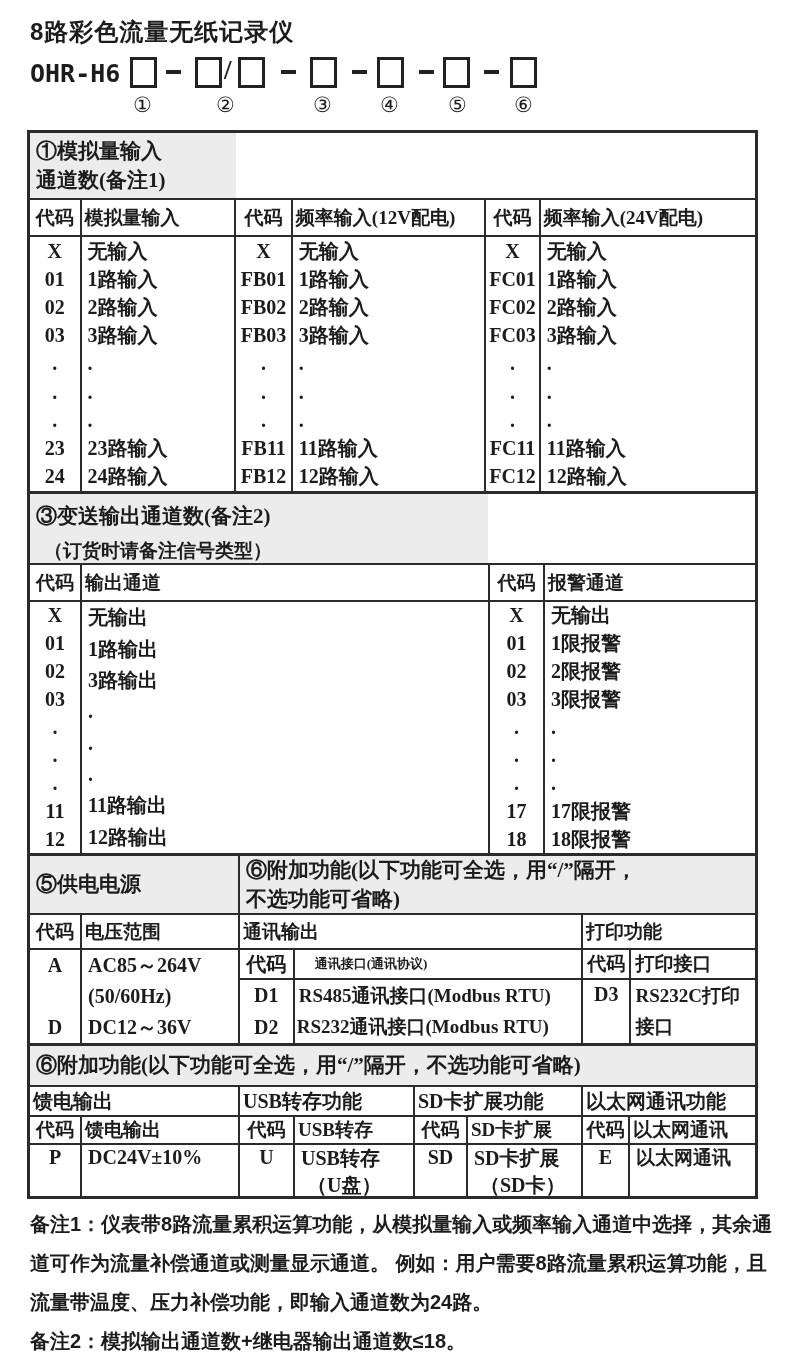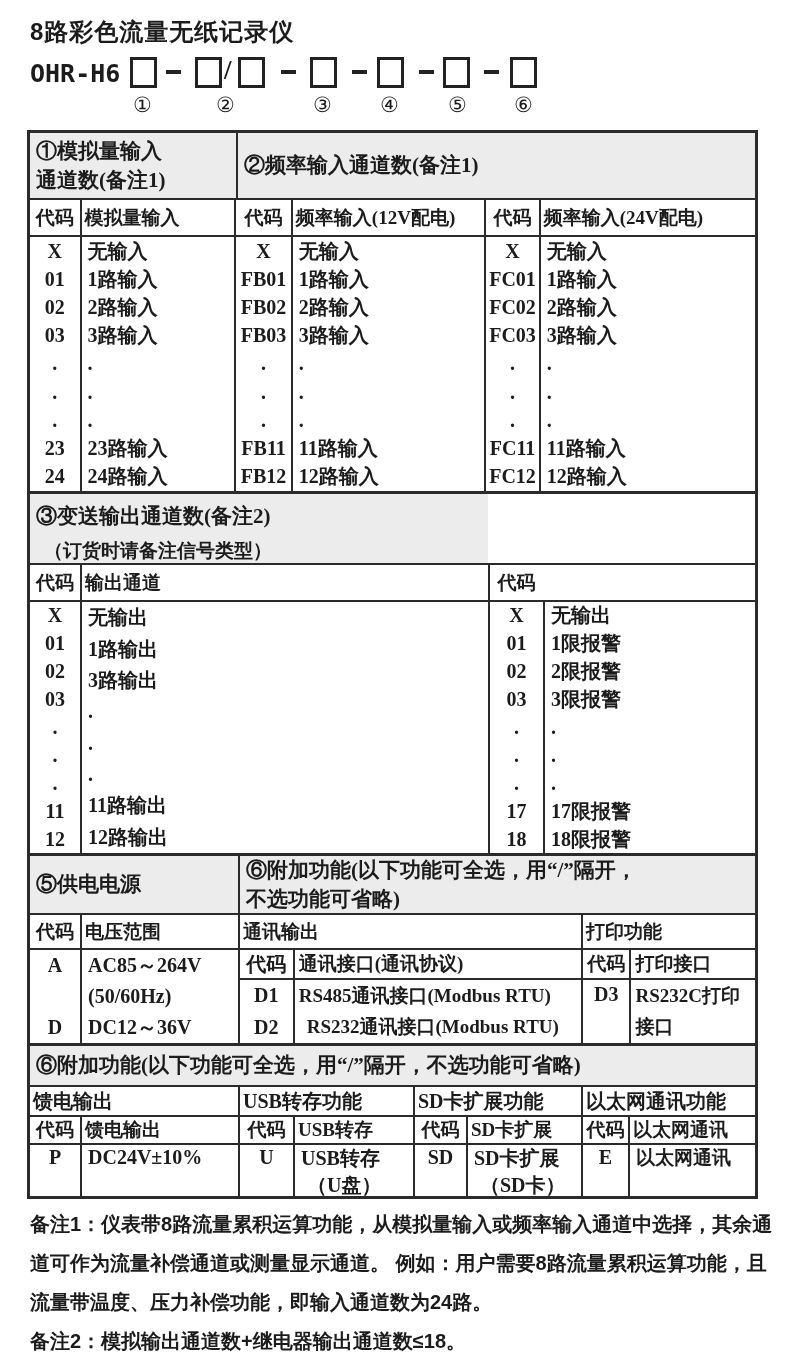--- a/index.html
+++ b/index.html
@@ -83,23 +83,20 @@
   <div class="mlabel" style="left:514px">⑥</div>
 </div>
 
 <div class="tbl">
 
   <div class="row first" style="height:65px">
     <div class="c nb gray sechdr" style="width:206px">
       <div>①模拟量输入</div>
       <div>通道数(备注1)</div>
     </div>
-    <div class="c gray sechdr" style="width:519px">
-      <div>②频率输入通道数(备注1)</div>
-    </div>
   </div>
 
   <div class="row" style="height:37px">
     <div class="c nb colhdr ctr" style="width:50px">代码</div>
     <div class="c colhdr" style="width:156px">模拟量输入</div>
     <div class="c colhdr ctr" style="width:57px">代码</div>
     <div class="c colhdr" style="width:195px">频率输入(12V配电)</div>
     <div class="c colhdr ctr" style="width:55px">代码</div>
     <div class="c colhdr" style="width:218px">频率输入(24V配电)</div>
   </div>
@@ -177,20 +174,21 @@
     <div class="c nb gray sechdr topalign" style="width:458px">
       <div>③变送输出通道数(备注2)</div>
       <div style="font-size:19px;padding-left:8px;margin-top:8px">（订货时请备注信号类型）</div>
     </div>
   </div>
 
   <div class="row" style="height:37px">
     <div class="c nb colhdr ctr" style="width:50px">代码</div>
     <div class="c colhdr" style="width:408px">输出通道</div>
     <div class="c colhdr ctr" style="width:55px">代码</div>
+    <div class="c colhdr" style="width:212px">报警通道</div>
   </div>
 
   <div class="row" style="height:253px">
     <div class="c nb datacol" style="width:50px">
       <div class="line code">X</div>
       <div class="line code">01</div>
       <div class="line code">02</div>
       <div class="line code">03</div>
       <div class="line code">.</div>
       <div class="line code">.</div>
@@ -256,30 +254,30 @@
       <div class="line code">D</div>
     </div>
     <div class="c datacol" style="width:158px">
       <div class="line val">AC85～264V</div>
       <div class="line val">(50/60Hz)</div>
       <div class="line val">DC12～36V</div>
     </div>
     <div class="c" style="width:343px;display:flex;flex-direction:column">
       <div style="display:flex;height:30px;border-bottom:2px solid #2b2b2b;box-sizing:border-box">
         <div class="fixline" style="width:53px;justify-content:center">代码</div>
-        <div class="fixline" style="width:290px;border-left:2px solid #2b2b2b;box-sizing:border-box;padding-left:4px;font-size:19px">通讯接口(通讯协议)</div>
+        <div class="fixline" style="width:290px;border-left:2px solid #2b2b2b;box-sizing:border-box;padding-left:20px;font-size:13px">通讯接口(通讯协议)</div>
       </div>
       <div style="display:flex;flex:1">
         <div class="datacol" style="width:53px">
           <div class="line code">D1</div>
           <div class="line code">D2</div>
         </div>
         <div class="datacol" style="width:290px;border-left:2px solid #2b2b2b;box-sizing:border-box">
           <div class="line val" style="font-size:19px;padding-left:4px">RS485通讯接口(Modbus RTU)</div>
-          <div class="line val" style="font-size:19px;padding-left:12px">RS232通讯接口(Modbus RTU)</div>
+          <div class="line val" style="font-size:19px;padding-left:2px">RS232通讯接口(Modbus RTU)</div>
         </div>
       </div>
     </div>
     <div class="c" style="width:174px;display:flex;flex-direction:column">
       <div style="display:flex;height:30px;border-bottom:2px solid #2b2b2b;box-sizing:border-box">
         <div class="fixline" style="width:47px;justify-content:center;font-size:19px">代码</div>
         <div class="fixline" style="width:127px;border-left:2px solid #2b2b2b;box-sizing:border-box;padding-left:4px;font-size:19px">打印接口</div>
       </div>
       <div style="display:flex;flex:1">
         <div class="datacol" style="width:47px">

